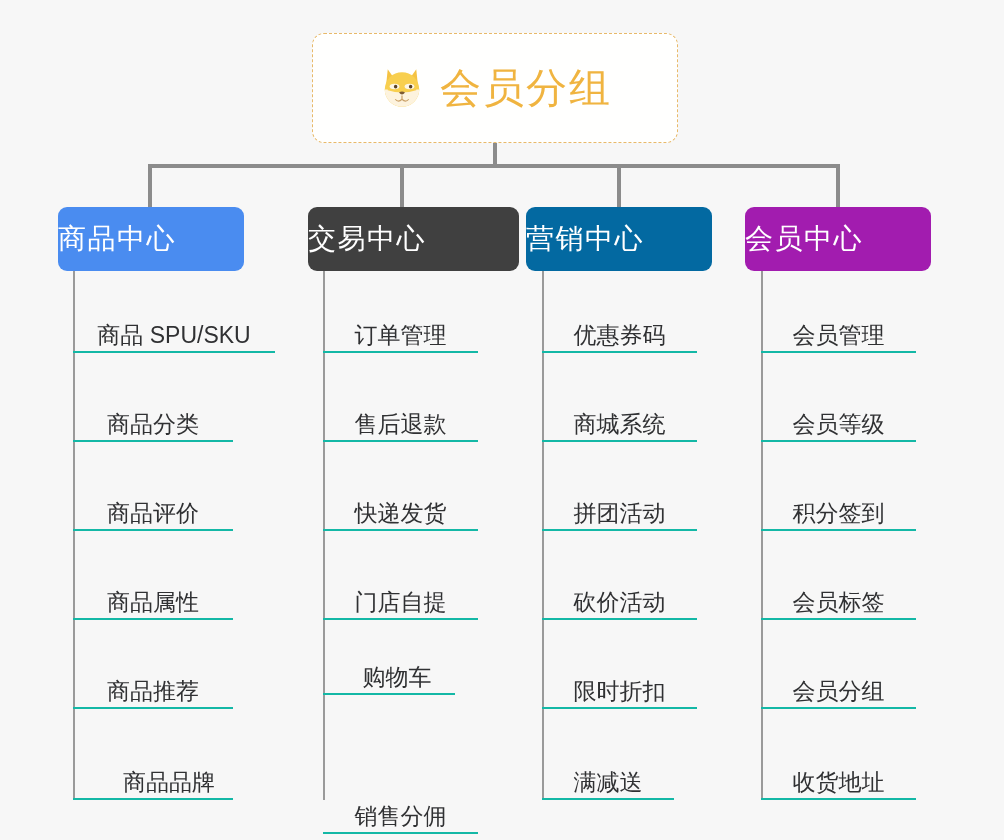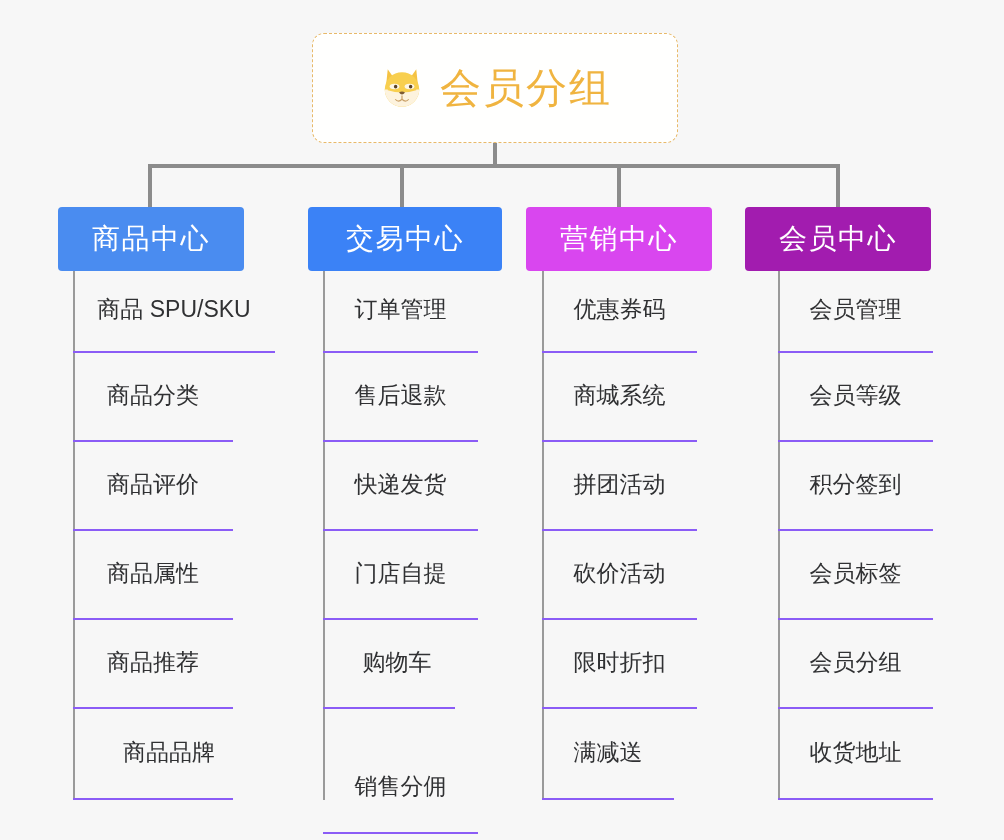--- a/index.html
+++ b/index.html
@@ -54,24 +54,24 @@
     position: absolute;
     background: #8c8c8c;
   }
   .conn-v { width: 3px; }
   .conn-h { height: 3px; }
 
   
   .cat-head {
     position: absolute;
     height: 64px;
-    border-radius: 4px;
+    border-radius: 9px;
     display: flex;
     align-items: center;
-    justify-content: center;
+    justify-content: flex-start;
     box-sizing: border-box;
   }
   .cat-head-label {
     font-size: 28px;
     color: #ffffff;
     letter-spacing: 1.5px;
     line-height: 1;
     white-space: nowrap;
   }
 
@@ -83,23 +83,23 @@
     position: absolute;
     left: 0;
     top: 0;
     width: 2px;
     background: #9a9a9a;
   }
   .item {
     position: absolute;
     left: 0;
     box-sizing: border-box;
-    border-bottom: 2px solid #8b5cf6;
+    border-bottom: 2px solid #14b8a6;
     display: flex;
-    align-items: center;
+    align-items: flex-end;
     justify-content: center;
     padding-bottom: 3px;
   }
   .item-label {
     font-size: 23px;
     color: #303133;
     line-height: 1.15;
     white-space: nowrap;
   }
 </style>
@@ -131,24 +131,24 @@
   <div class="conn conn-h" style="left:150px; top:164px; width:690px; height:4px;"></div>
 
   <div class="conn conn-v" style="left:148px; top:164px; width:4px; height:44px;"></div>
   <div class="conn conn-v" style="left:400px; top:164px; width:4px; height:44px;"></div>
   <div class="conn conn-v" style="left:617px; top:164px; width:4px; height:44px;"></div>
   <div class="conn conn-v" style="left:836px; top:164px; width:4px; height:44px;"></div>
 
   <div class="cat-head" style="left:58px; top:207px; width:186px; background:#4a8cf0;">
     <span class="cat-head-label">商品中心</span>
   </div>
-  <div class="cat-head" style="left:308px; top:207px; width:194px; background:#3b82f6;">
+  <div class="cat-head" style="left:308px; top:207px; width:211px; background:#404040;">
     <span class="cat-head-label">交易中心</span>
   </div>
-  <div class="cat-head" style="left:526px; top:207px; width:186px; background:#d946ef;">
+  <div class="cat-head" style="left:526px; top:207px; width:186px; background:#0369a1;">
     <span class="cat-head-label">营销中心</span>
   </div>
   <div class="cat-head" style="left:745px; top:207px; width:186px; background:#a21caf;">
     <span class="cat-head-label">会员中心</span>
   </div>
 
   <div class="col-items" style="left:73px; top:271px; width:210px; height:529px;">
     <div class="col-spine" style="height:529px;"></div>
     <div class="item" style="top:0px;   width:202px; height:82px;">
       <span class="item-label">商品 SPU/SKU</span>
@@ -177,21 +177,21 @@
       </div>
     <div class="item" style="top:82px;  width:155px; height:89px;">
       <span class="item-label">售后退款</span>
       </div>
     <div class="item" style="top:171px; width:155px; height:89px;">
       <span class="item-label">快递发货</span>
       </div>
     <div class="item" style="top:260px; width:155px; height:89px;">
       <span class="item-label">门店自提</span>
       </div>
-    <div class="item" style="top:349px; width:132px; height:89px;padding-left:16px;">
+    <div class="item" style="top:349px; width:132px; height:75px;padding-left:16px;">
       <span class="item-label">购物车</span>
       </div>
     <div class="item" style="top:438px; width:155px; height:91px;margin-top:34px;">
       <span class="item-label">销售分佣</span>
       </div>
   </div>
 
   <div class="col-items" style="left:542px; top:271px; width:180px; height:529px;">
     <div class="col-spine" style="height:529px;"></div>
     <div class="item" style="top:0px;   width:155px; height:82px;">
@@ -207,21 +207,21 @@
       <span class="item-label">砍价活动</span>
       </div>
     <div class="item" style="top:349px; width:155px; height:89px;">
       <span class="item-label">限时折扣</span>
       </div>
     <div class="item" style="top:438px; width:132px; height:91px;">
       <span class="item-label">满减送</span>
       </div>
   </div>
 
-  <div class="col-items" style="left:761px; top:271px; width:180px; height:371px;margin-left:17px;">
+  <div class="col-items" style="left:761px; top:271px; width:180px; height:371px;">
     <div class="col-spine" style="height:529px;"></div>
     <div class="item" style="top:0px;   width:155px; height:82px;">
       <span class="item-label">会员管理</span>
       </div>
     <div class="item" style="top:82px;  width:155px; height:89px;">
       <span class="item-label">会员等级</span>
       </div>
     <div class="item" style="top:171px; width:155px; height:89px;">
       <span class="item-label">积分签到</span>
       </div>

